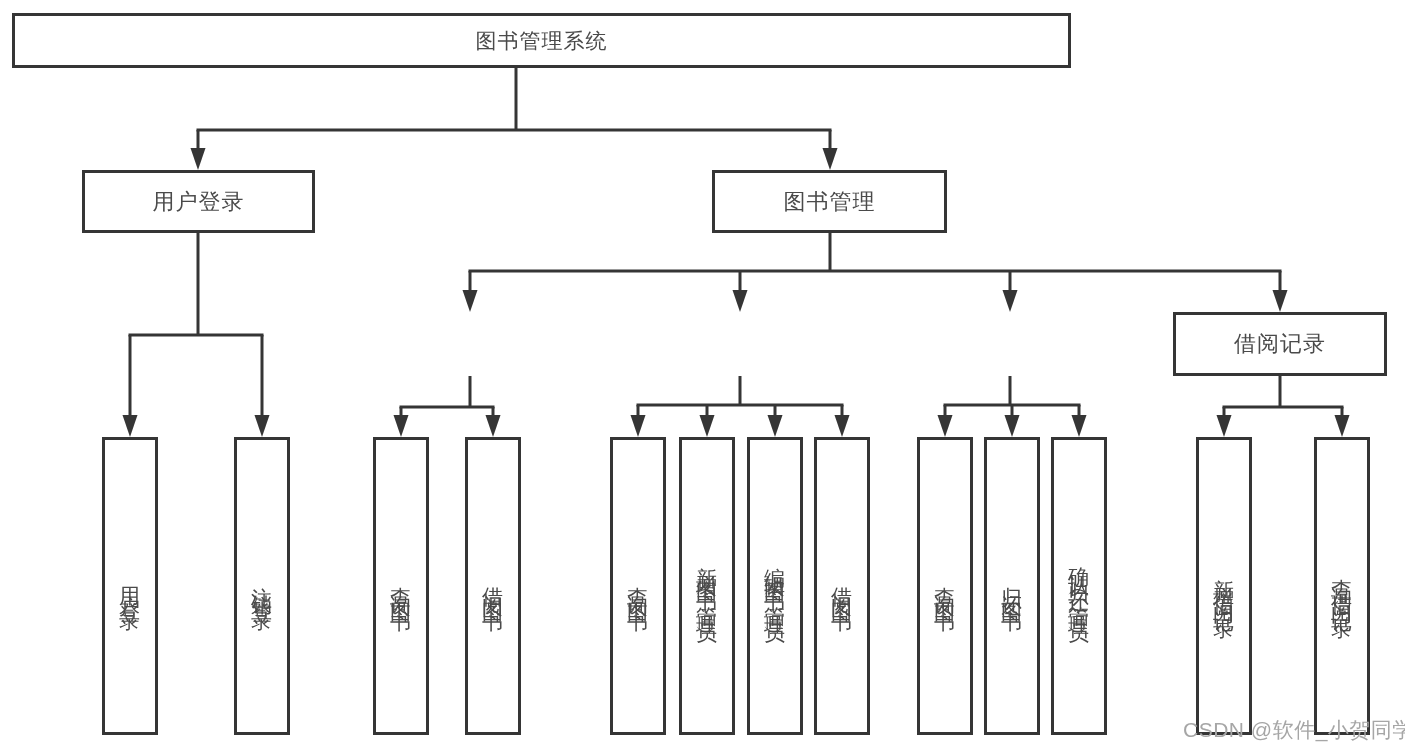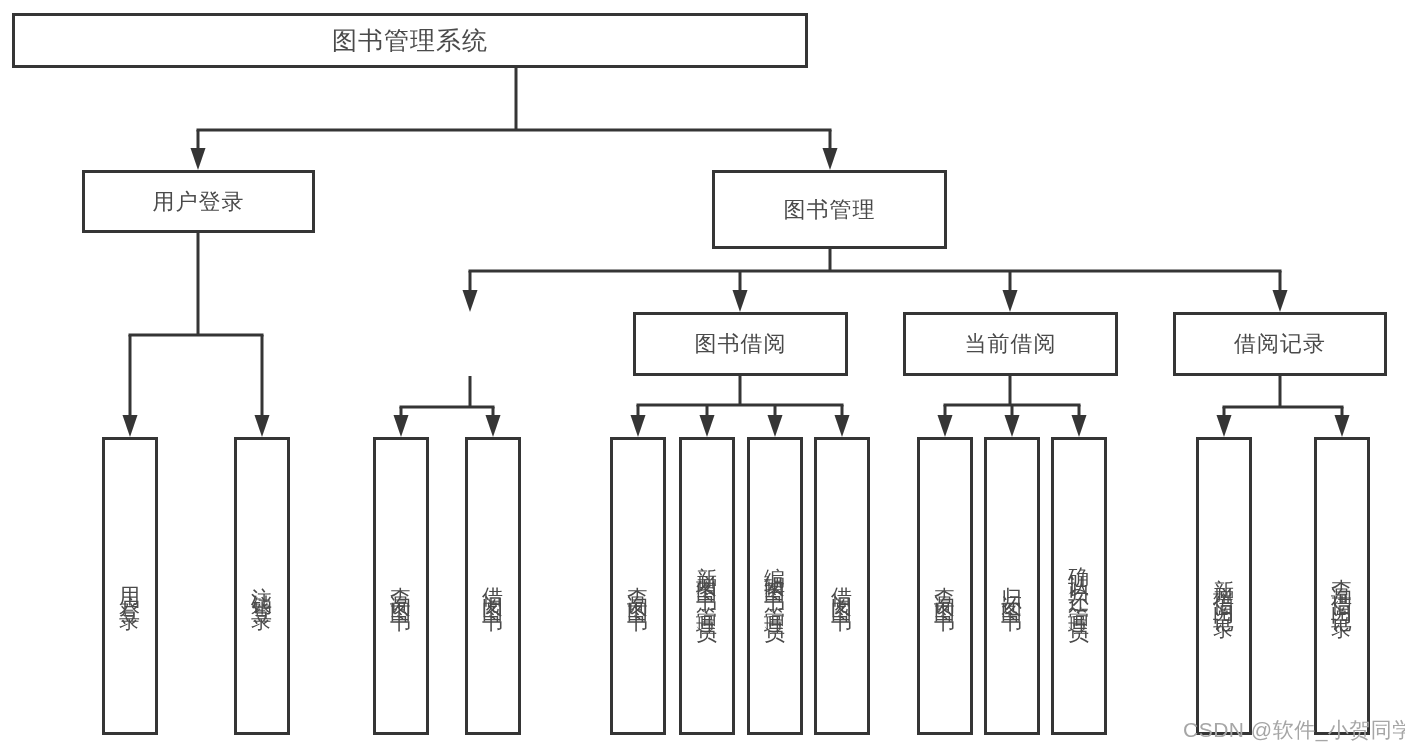--- a/index.html
+++ b/index.html
@@ -27,31 +27,31 @@
     position:absolute;
     box-sizing:border-box;
     background:#fff;
     border:3px solid var(--box-border);
     color:var(--text);
     display:flex;align-items:center;justify-content:center;
     text-align:center;
     z-index:2;
   }
   .node.h{font-size:22px;letter-spacing:1px;}
-  .node.root{left:12px;top:13px;width:796px;height:55px;font-size:25px;}
+  .node.root{left:12px;top:13px;width:1059px;height:55px;font-size:21px;}
   .node.leaf{
     top:437px;width:56px;height:298px;
     writing-mode:vertical-rl;
     font-size:21px;
     letter-spacing:8px;
     line-height:1;
   }
   
   .n-user-login{left:82px;top:170px;width:233px;height:63px;}
-  .n-book-mgmt{left:712px;top:170px;width:235px;height:79px;}
+  .n-book-mgmt{left:712px;top:170px;width:235px;height:63px;}
   
   .lvl3{top:312px;height:64px;}
   .n-new-books{left:363px;width:214px;}
   .n-borrowing{left:633px;width:215px;}
   .n-current{left:903px;width:215px;}
   .n-records{left:1173px;width:214px;}
   
   .lf-login{left:102px;}
   .lf-logout{left:234px;}
   .lf-nb1{left:373px;}
@@ -154,22 +154,20 @@
       <line x1="1342" y1="407" x2="1342" y2="419"></line>
       <polygon points="1342,437 1334.5,415 1349.5,415"></polygon>
     </g>
   </svg>
 
   <div class="node root h">图书管理系统</div>
 
   <div class="node h n-user-login">用户登录</div>
   <div class="node h n-book-mgmt">图书管理</div>
 
-  <div class="node h lvl3 n-borrowing">图书借阅</div>
-  <div class="node h lvl3 n-current">当前借阅</div>
   <div class="node h lvl3 n-records">借阅记录</div>
 
   <div class="node leaf lf-login">用户登录</div>
   <div class="node leaf lf-logout">注销登录</div>
 
   <div class="node leaf lf-nb1">查询图书</div>
   <div class="node leaf lf-nb2">借阅图书</div>
 
   <div class="node leaf lf-bw1">查询图书</div>
   <div class="node leaf lf-bw2">新增图书（管理员）</div>

